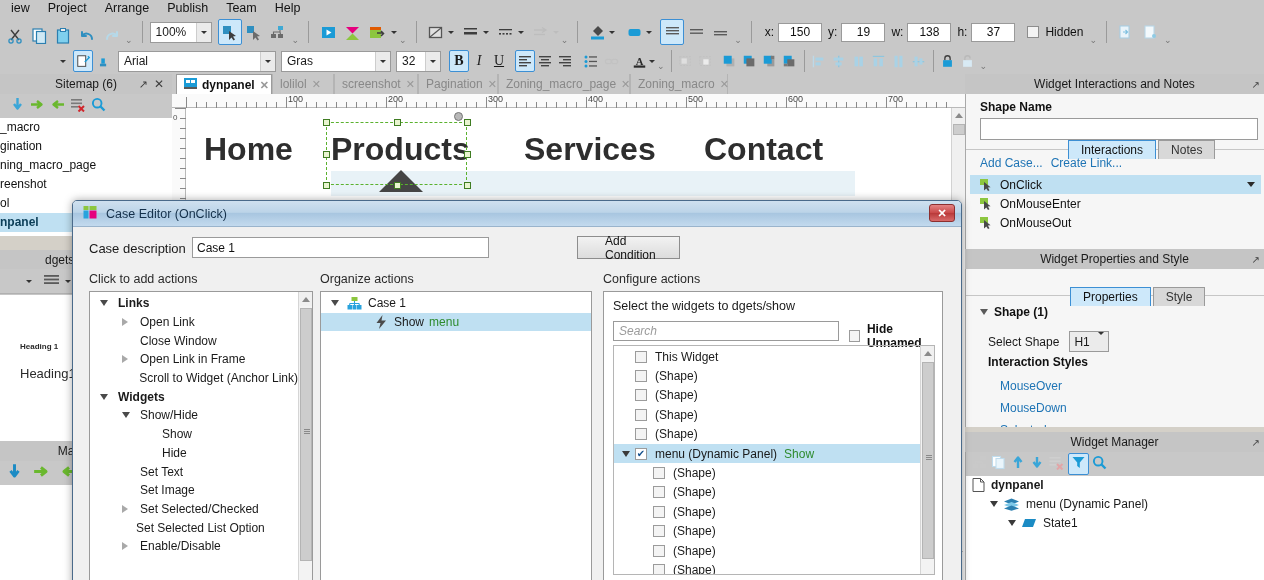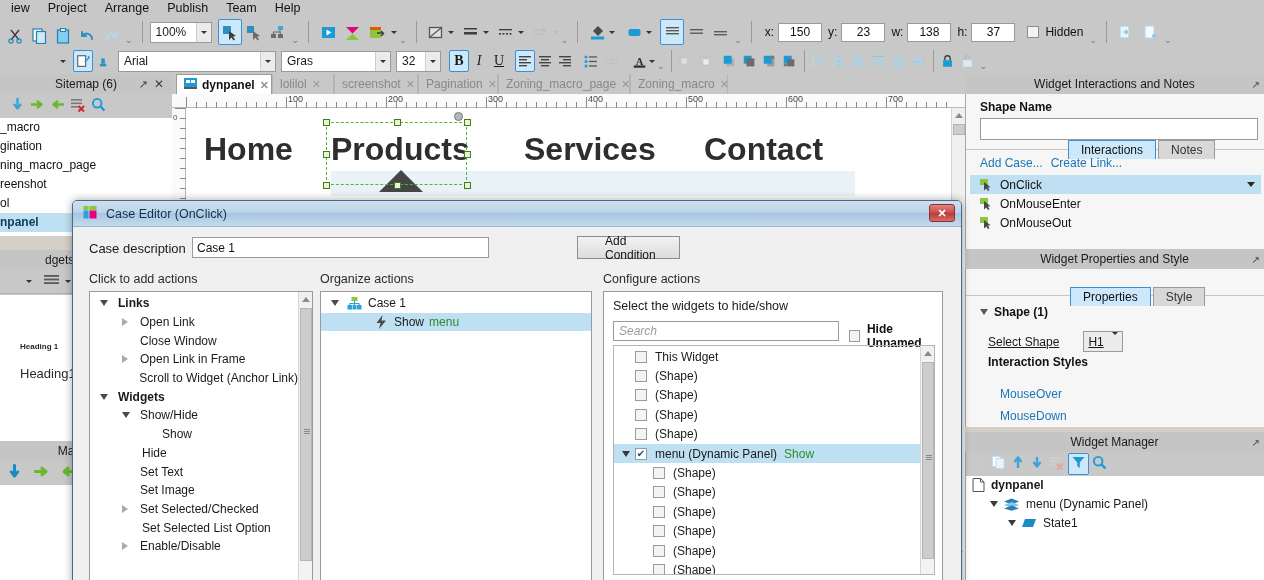--- a/index.html
+++ b/index.html
@@ -433,21 +433,21 @@
           </g>
         </svg>
     </div>
     <div class="ovf">⌄</div>
   </div>
   <div class="tsep"></div>
   <div class="tgroup" style="align-items:center;">
     <span class="numlbl">x:</span>
     <div class="numfield">150</div>
     <span class="numlbl">y:</span>
-    <div class="numfield">23</div>
+    <div class="numfield">19</div>
     <span class="numlbl">w:</span>
     <div class="numfield">138</div>
     <span class="numlbl">h:</span>
     <div class="numfield">37</div>
     <div style="width:12px;"></div>
     <span class="chkbox-sm"></span>
     <span class="numlbl">Hidden</span>
     <div class="ovf">⌄</div>
   </div>
   <div class="tsep"></div>
@@ -1037,30 +1037,30 @@
 <div id="rp-props">
   <div class="abs" style="left:0; top:26px; width:299px; height:1px; background:#c6c6c6;"></div>
   <div class="abs" style="left:104px; top:18px; display:flex; gap:2px;" id="prop-tabs">
       <div class="tabpill on">Properties</div>
       <div class="tabpill off">Style</div>
     </div>
   <div class="abs" style="left:14px; top:36px; display:flex; align-items:center; gap:6px;">
     <span class="tw-open"></span>
     <span class="lbl-bold">Shape (1)</span>
   </div>
-  <div class="abs" style="left:22px; top:62px; display:flex; align-items:center; gap:24px;text-decoration:underline;">
+  <div class="abs" style="left:22px; top:62px; display:flex; align-items:center; gap:10px;">
     <span style="font-size:12px;">Select Shape</span>
     <span class="combo-flat" style="width:40px;">
       <span>H1</span>
       <span style="margin-left:auto;margin-right:4px;"><span class="caret sm"></span></span>
     </span>
   </div>
   <div class="lbl-bold abs" style="left:22px; top:86px;">Interaction Styles</div>
   <div class="abs" style="left:34px; top:106px;" id="style-list">
-      <div class="link-blue" style="height: 22px; line-height: 22px; margin-top: 8px;">MouseOver</div>
+      <div class="link-blue" style="height: 22px; line-height: 22px;">MouseOver</div>
       <div class="link-blue" style="height: 22px; line-height: 22px;">MouseDown</div>
       <div class="link-blue" style="height: 22px; line-height: 22px;">Selected</div>
     </div>
 </div>
 
 <div id="rp-wm-hdr">
   <span>Widget Manager</span>
   <span class="abs" style="right:4px; font-size:10px; color:#3d3d3d;">↗</span>
 </div>
 <div id="rp-wm-toolbar">
@@ -1204,41 +1204,41 @@
           <div class="trow" style="padding-left: 32px;">
             <span style="width: 12px; display: flex; align-items: center; justify-content: flex-start;">
               <span style="display:block;width:0;height:0;border-left:4.5px solid transparent;border-right:4.5px solid transparent;border-top:6px solid #4a4a4a;"></span>
             </span>
             <span style="margin-left: 6px;">Show/Hide</span>
           </div>
           <div class="trow" style="padding-left: 54px;">
             <span style="width: 12px; display: flex; align-items: center; justify-content: flex-start;"></span>
             <span style="margin-left: 6px;">Show</span>
           </div>
-          <div class="trow" style="padding-left: 34px;">
+          <div class="trow" style="padding-left: 54px;">
             <span style="width: 12px; display: flex; align-items: center; justify-content: flex-start;"></span>
             <span style="margin-left: 6px;">Hide</span>
           </div>
           <div class="trow" style="padding-left: 32px;">
             <span style="width: 12px; display: flex; align-items: center; justify-content: flex-start;"></span>
             <span style="margin-left: 6px;">Set Text</span>
           </div>
           <div class="trow" style="padding-left: 32px;">
             <span style="width: 12px; display: flex; align-items: center; justify-content: flex-start;"></span>
             <span style="margin-left: 6px;">Set Image</span>
           </div>
           <div class="trow" style="padding-left: 32px;">
             <span style="width: 12px; display: flex; align-items: center; justify-content: flex-start;">
               <span style="display:block;width:0;height:0;border-top:4.5px solid transparent;border-bottom:4.5px solid transparent;border-left:6px solid #a9a9a9;"></span>
             </span>
             <span style="margin-left: 6px;">Set Selected/Checked</span>
           </div>
           <div class="trow" style="padding-left: 32px;">
             <span style="width: 12px; display: flex; align-items: center; justify-content: flex-start;"></span>
-            <span style="margin-left: 8px;">Set Selected List Option</span>
+            <span style="margin-left: 2px;">Set Selected List Option</span>
           </div>
           <div class="trow" style="padding-left: 32px;">
             <span style="width: 12px; display: flex; align-items: center; justify-content: flex-start;">
               <span style="display:block;width:0;height:0;border-top:4.5px solid transparent;border-bottom:4.5px solid transparent;border-left:6px solid #a9a9a9;"></span>
             </span>
             <span style="margin-left: 6px;">Enable/Disable</span>
           </div>
         </div>
       <div class="scrollcol" style="right:0; top:0; width:14px; height:290px;">
         <div class="sbtn" style="left:0;top:0;">
@@ -1274,21 +1274,21 @@
                 <path d="M7.5 0 L1.5 8 L5.5 8 L4 14 L11 5.5 L6.5 5.5 Z" fill="#4a4a4a"></path>
               </svg>
             </span>
             <span>Show</span>
             <span class="green" style="margin-left: 5px;"> menu</span>
           </div>
         </div>
     </div>
 
     <div class="abs" style="left:530px; top:64px; width:340px; height:290px; background:#fff; border:1px solid #9a9a9a;">
-      <div class="abs" style="left:9px; top:7px; font-size:12.5px; color:#1a1a1a;">Select the widgets to hide/show</div>
+      <div class="abs" style="left:9px; top:7px; font-size:12.5px; color:#1a1a1a;">Select the widgets to dgets/show</div>
       <div class="srchfield abs" style="left:9px; top:29px; width:226px;">Search</div>
       <div class="abs" style="left:245px; top:30px; display:flex; align-items:center; gap:7px;">
         <span class="cb"></span>
         <span class="lbl-bold">Hide Unnamed</span>
       </div>
       <div class="abs" style="left:9px; top:53px; width:322px; height:230px; border:1px solid #b5b5b5; overflow:hidden;">
         <div id="widget-tree" style="position:absolute;left:0;top:1px;width:306px;">
             <div class="trow" style="height: 19.4px; padding-left: 8px;">
               <span style="width: 13px; display: flex; align-items: center;"></span>
               <span class="cb" style="margin-right: 8px;"></span>

